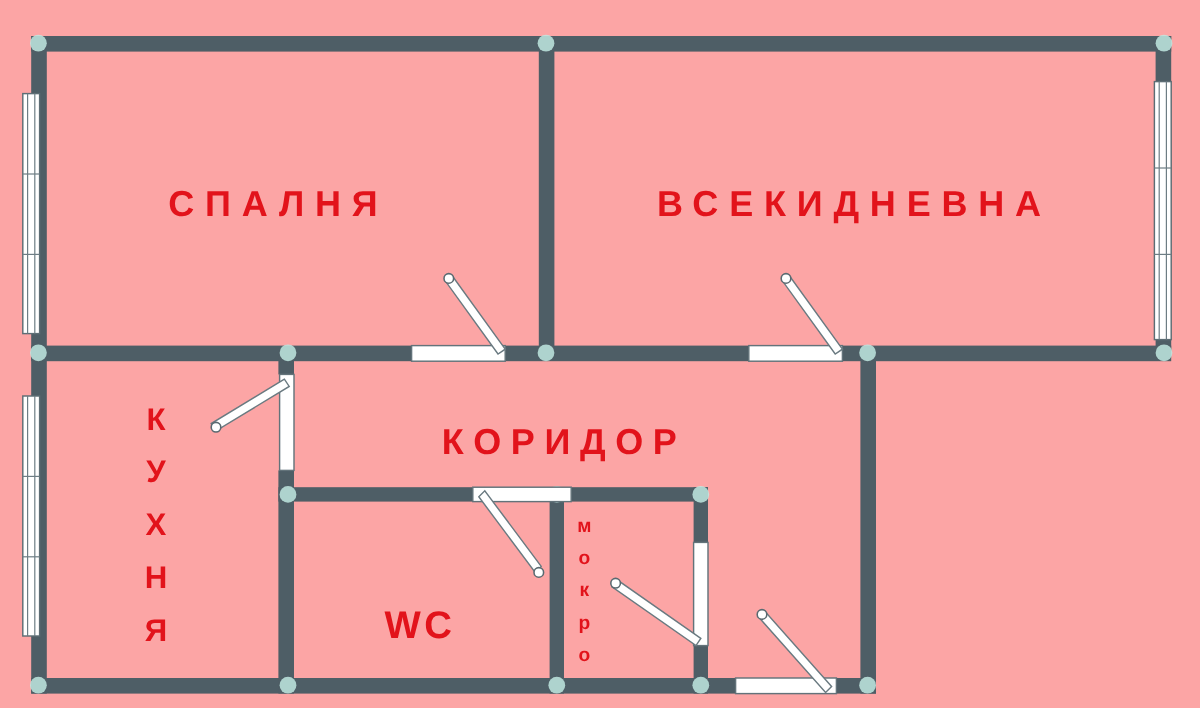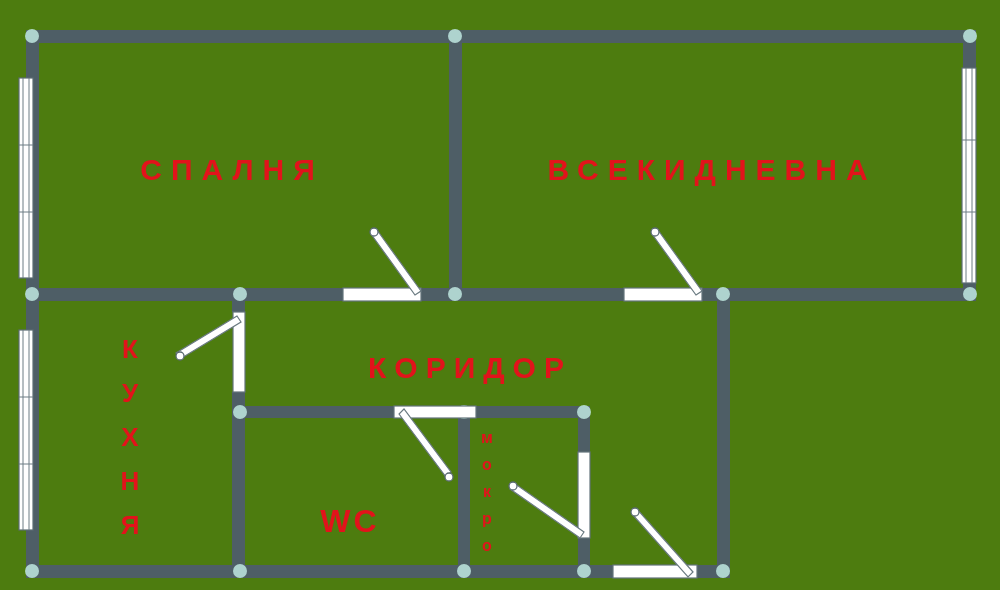--- a/index.html
+++ b/index.html
@@ -11,21 +11,21 @@
   body {
     width: 1000px;
     height: 590px;
     overflow: hidden;
     font-family: "Liberation Sans", sans-serif;
   }
   #plan-root {
     position: relative;
     width: 1000px;
     height: 590px;
-    background: #4d7c0f;
+    background: #fca5a5;
   }
   svg.plan-svg {
     display: block;
     width: 1000px;
     height: 590px;
   }
   .room-label {
     font-family: "Liberation Sans", sans-serif;
     font-weight: bold;
     fill: #e2131b;

